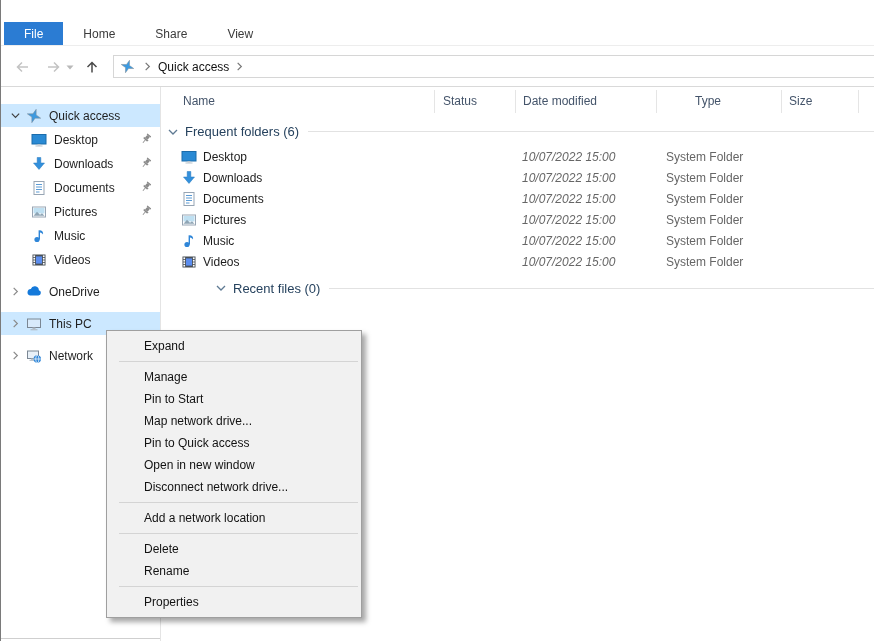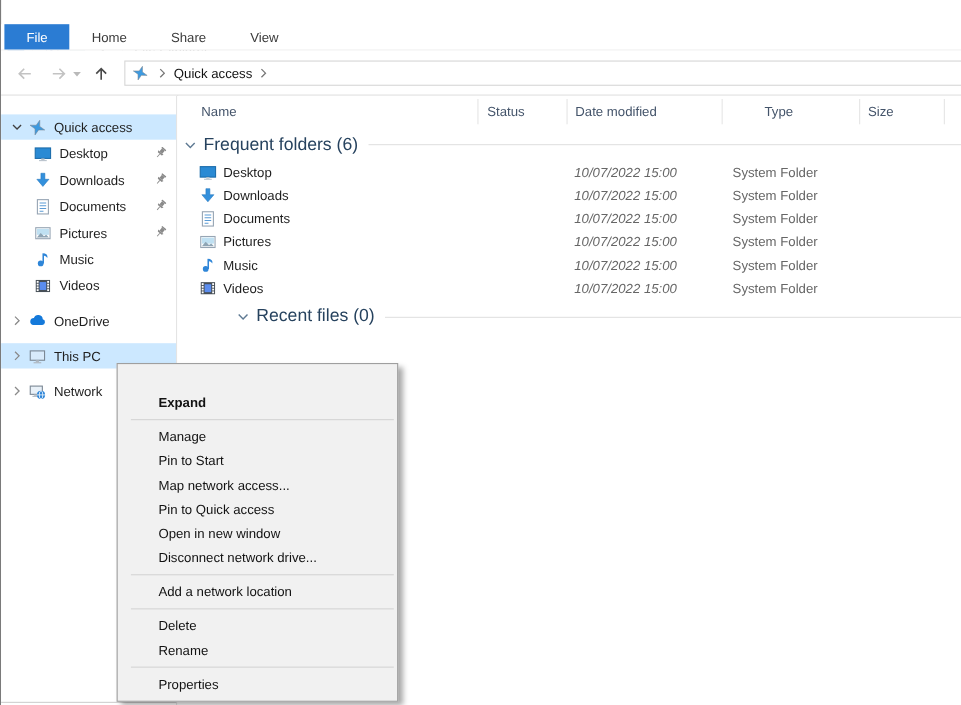--- a/index.html
+++ b/index.html
@@ -56,36 +56,36 @@
   .sidebar-bottom-line { position:absolute; left:0; right:0; bottom:2px; height:1px; background:#cfcfcf; }
 
   
   .main { position:absolute; left:161px; top:87px; right:0; bottom:0; background:#fff; }
   .colheaders { position:relative; height:29px; }
   .colhdr { position:absolute; top:0; line-height:28px; color:#44546a; }
   .ch-name { left:21px; }  .ch-status { left:281px; } .ch-date { left:361px; } .ch-type { left:533px; } .ch-size { left:627px; }
   .cdiv { position:absolute; top:3px; width:1px; height:23px; background:#e5e5e5; }
   .cd1{left:272px}.cd2{left:353px}.cd3{left:494px}.cd4{left:619px}.cd5{left:696px}
 
-  .group-hdr { display:flex; align-items:center; height:31px; color:#26425e; font-size:16px; }
+  .group-hdr { display:flex; align-items:center; height:31px; color:#26425e; font-size:13px; }
   .group-hdr .gchev { width:12px; height:12px; margin-left:5px; color:#5f7a93; flex:none; }
   .group-hdr .glabel { margin:0 9px 0 6px; white-space:nowrap; }
   .group-hdr .gline { flex:1; height:1px; background:#e2e2e2; }
   .group-hdr.second { height:24px; margin-top:3px;padding-left:48px; }
 
   .frow { position:relative; height:21px; }
   .ficon { position:absolute; left:19px; top:2px; width:16px; height:16px; }
   .fname { position:absolute; left:41px; top:3px; color:#1d1d1d; }
   .fdate { position:absolute; left:360px; top:3px; color:#666;font-style:italic; }
   .ftype { position:absolute; left:504px; top:3px; color:#666; }
 
   
   .ctx { position:absolute; left:105px; top:330px; width:256px; background:#f1f1f1; border:1px solid #9f9f9f; box-shadow:4px 4px 5px rgba(0,0,0,0.35); padding:4px 0; z-index:20; }
   .mitem { height:22px; line-height:22px; padding-left:37px; color:#121212; white-space:nowrap; }
-  .mitem.default { font-weight:bold;margin-top:20px; }
+  .mitem.default { font-weight:normal; }
   .msep { height:1px; background:#d4d4d4; margin:4px 3px 4px 12px; }
   svg { overflow:visible; }
 </style>
 </head>
 <body>
 
 <svg width="0" height="0" style="position:absolute">
   <defs>
     <symbol id="i-app" viewBox="0 0 16 16">
       <path d="M1 3h5l1.3 2H15v9H1z" fill="#dfa140"></path>
@@ -440,21 +440,21 @@
       <span class="glabel">Recent files (0)</span>
       <span class="gline"></span>
     </div>
   </div>
 
   <div class="ctx">
     <div class="mitem default">Expand</div>
     <div class="msep"></div>
     <div class="mitem">Manage</div>
     <div class="mitem">Pin to Start</div>
-    <div class="mitem">Map network access...</div>
+    <div class="mitem">Map network drive...</div>
     <div class="mitem">Pin to Quick access</div>
     <div class="mitem">Open in new window</div>
     <div class="mitem">Disconnect network drive...</div>
     <div class="msep"></div>
     <div class="mitem">Add a network location</div>
     <div class="msep"></div>
     <div class="mitem">Delete</div>
     <div class="mitem">Rename</div>
     <div class="msep"></div>
     <div class="mitem">Properties</div>

